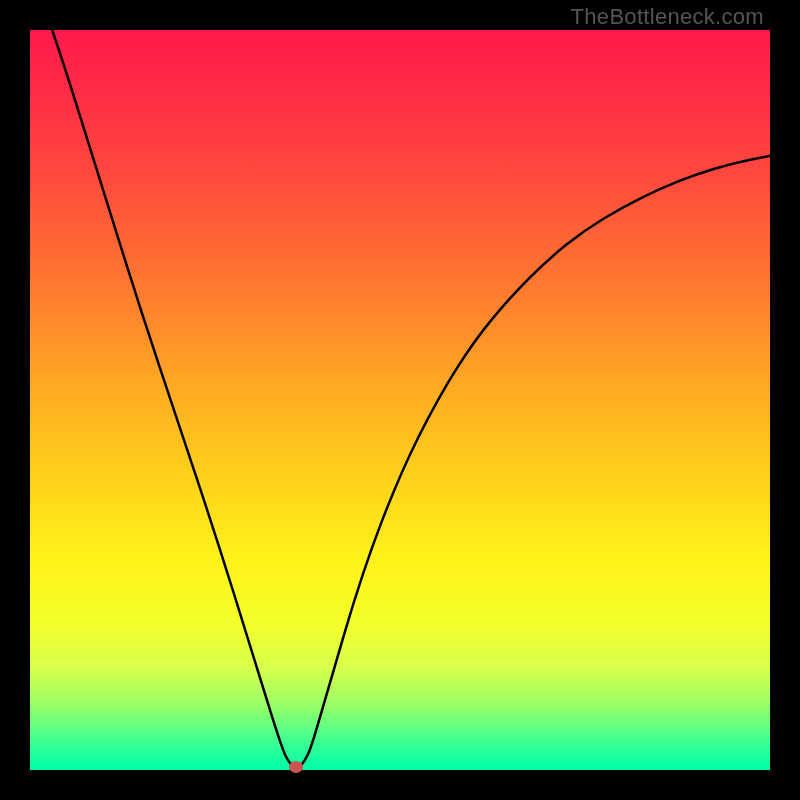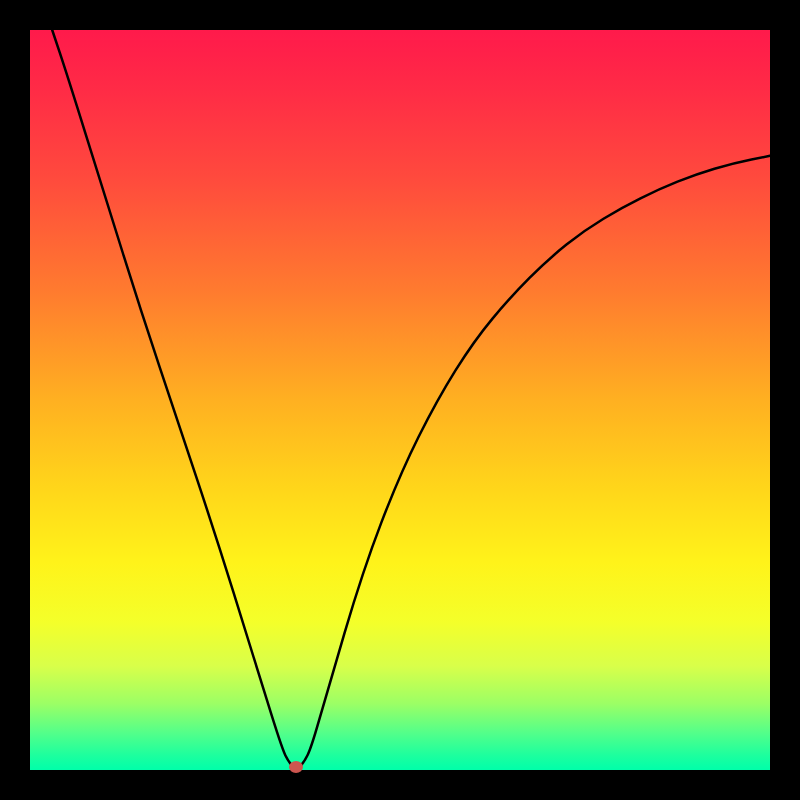--- a/index.html
+++ b/index.html
@@ -64,20 +64,21 @@
     background: #cc554f;
     border-radius: 50%;
     transform: translate(-50%, -50%);
   }
 </style>
 </head>
 <body>
 
 <div class="frame">
 
+  <div class="watermark">TheBottleneck.com</div>
 
   <div class="plot-area">
 
     <svg class="curve" viewBox="0 0 740 740" preserveAspectRatio="none">
       <path fill="none" stroke="#000000" stroke-width="2.5" stroke-linejoin="round" stroke-linecap="round" d="M 22.2 0.0 Q 22.2 0.0 29.6 22.2 Q 37.0 44.4 55.5 103.6 Q 74.0 162.8 92.5 222.0 Q 111.0 281.2 129.5 336.7 Q 148.0 392.2 166.5 447.7 Q 185.0 503.2 203.5 562.4 Q 222.0 621.6 236.8 669.7 Q 251.6 717.8 255.3 725.2 Q 259.0 732.6 262.7 736.3 Q 266.4 740.0 270.1 736.3 Q 273.8 732.6 277.5 725.2 Q 281.2 717.8 288.6 691.9 Q 296.0 666.0 314.5 603.1 Q 333.0 540.2 351.5 492.1 Q 370.0 444.0 388.5 407.0 Q 407.0 370.0 425.5 340.4 Q 444.0 310.8 462.5 288.6 Q 481.0 266.4 499.5 247.9 Q 518.0 229.4 536.5 214.6 Q 555.0 199.8 573.5 188.7 Q 592.0 177.6 610.5 168.4 Q 629.0 159.1 647.5 151.7 Q 666.0 144.3 684.5 138.8 Q 703.0 133.2 721.5 129.5 T 740.0 125.8"></path>
     </svg>
 
     <div class="marker" style="left: 266.4px; top: 737px; background: rgb(204, 85, 79);"></div>
   </div>
 </div>

